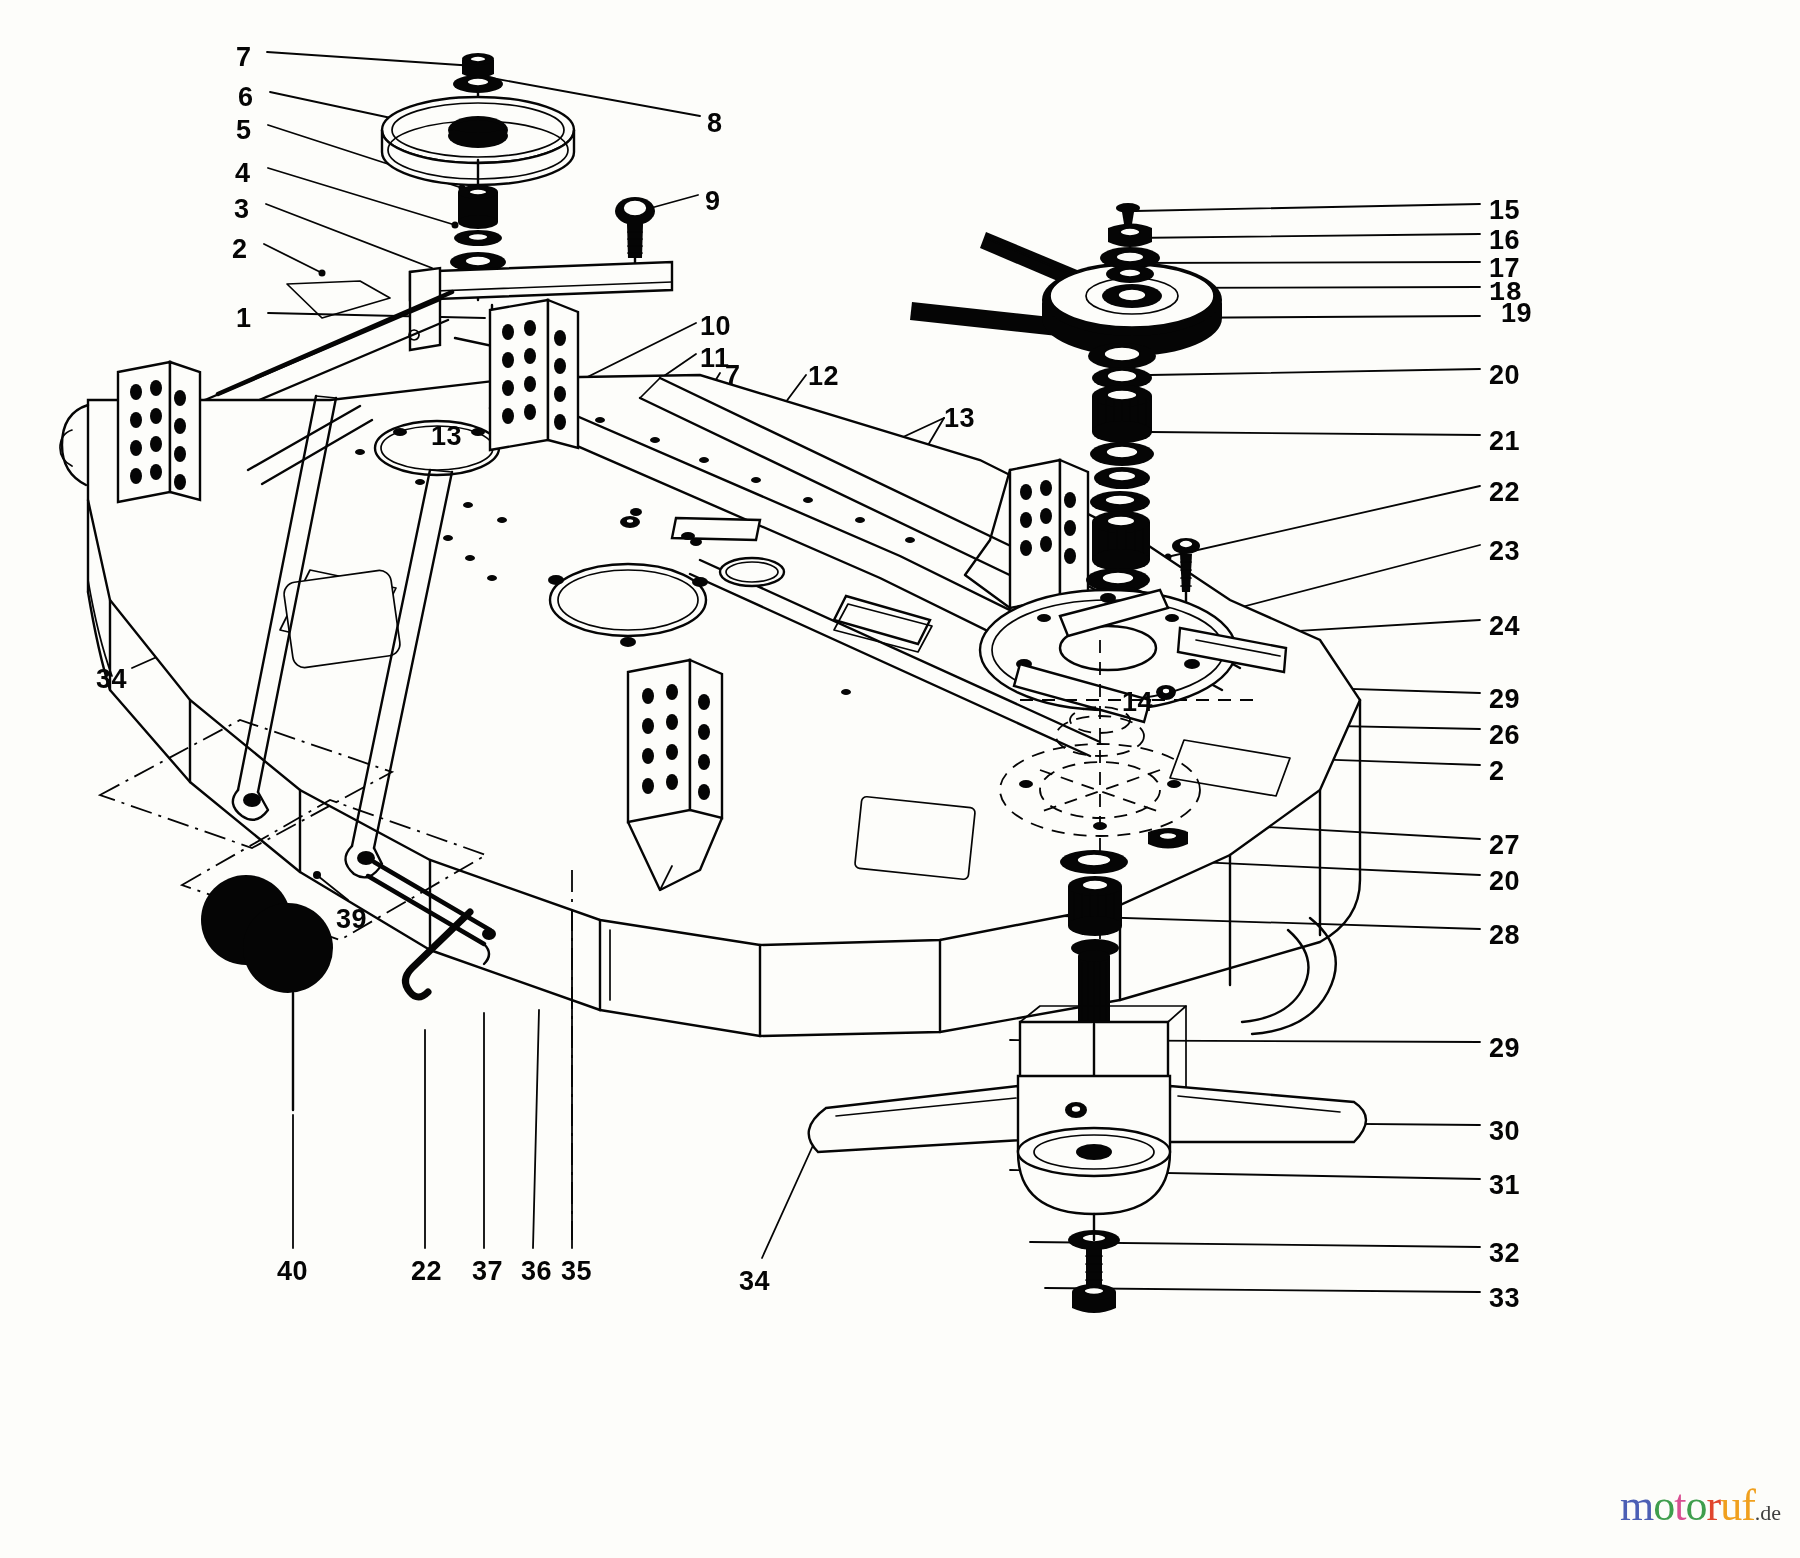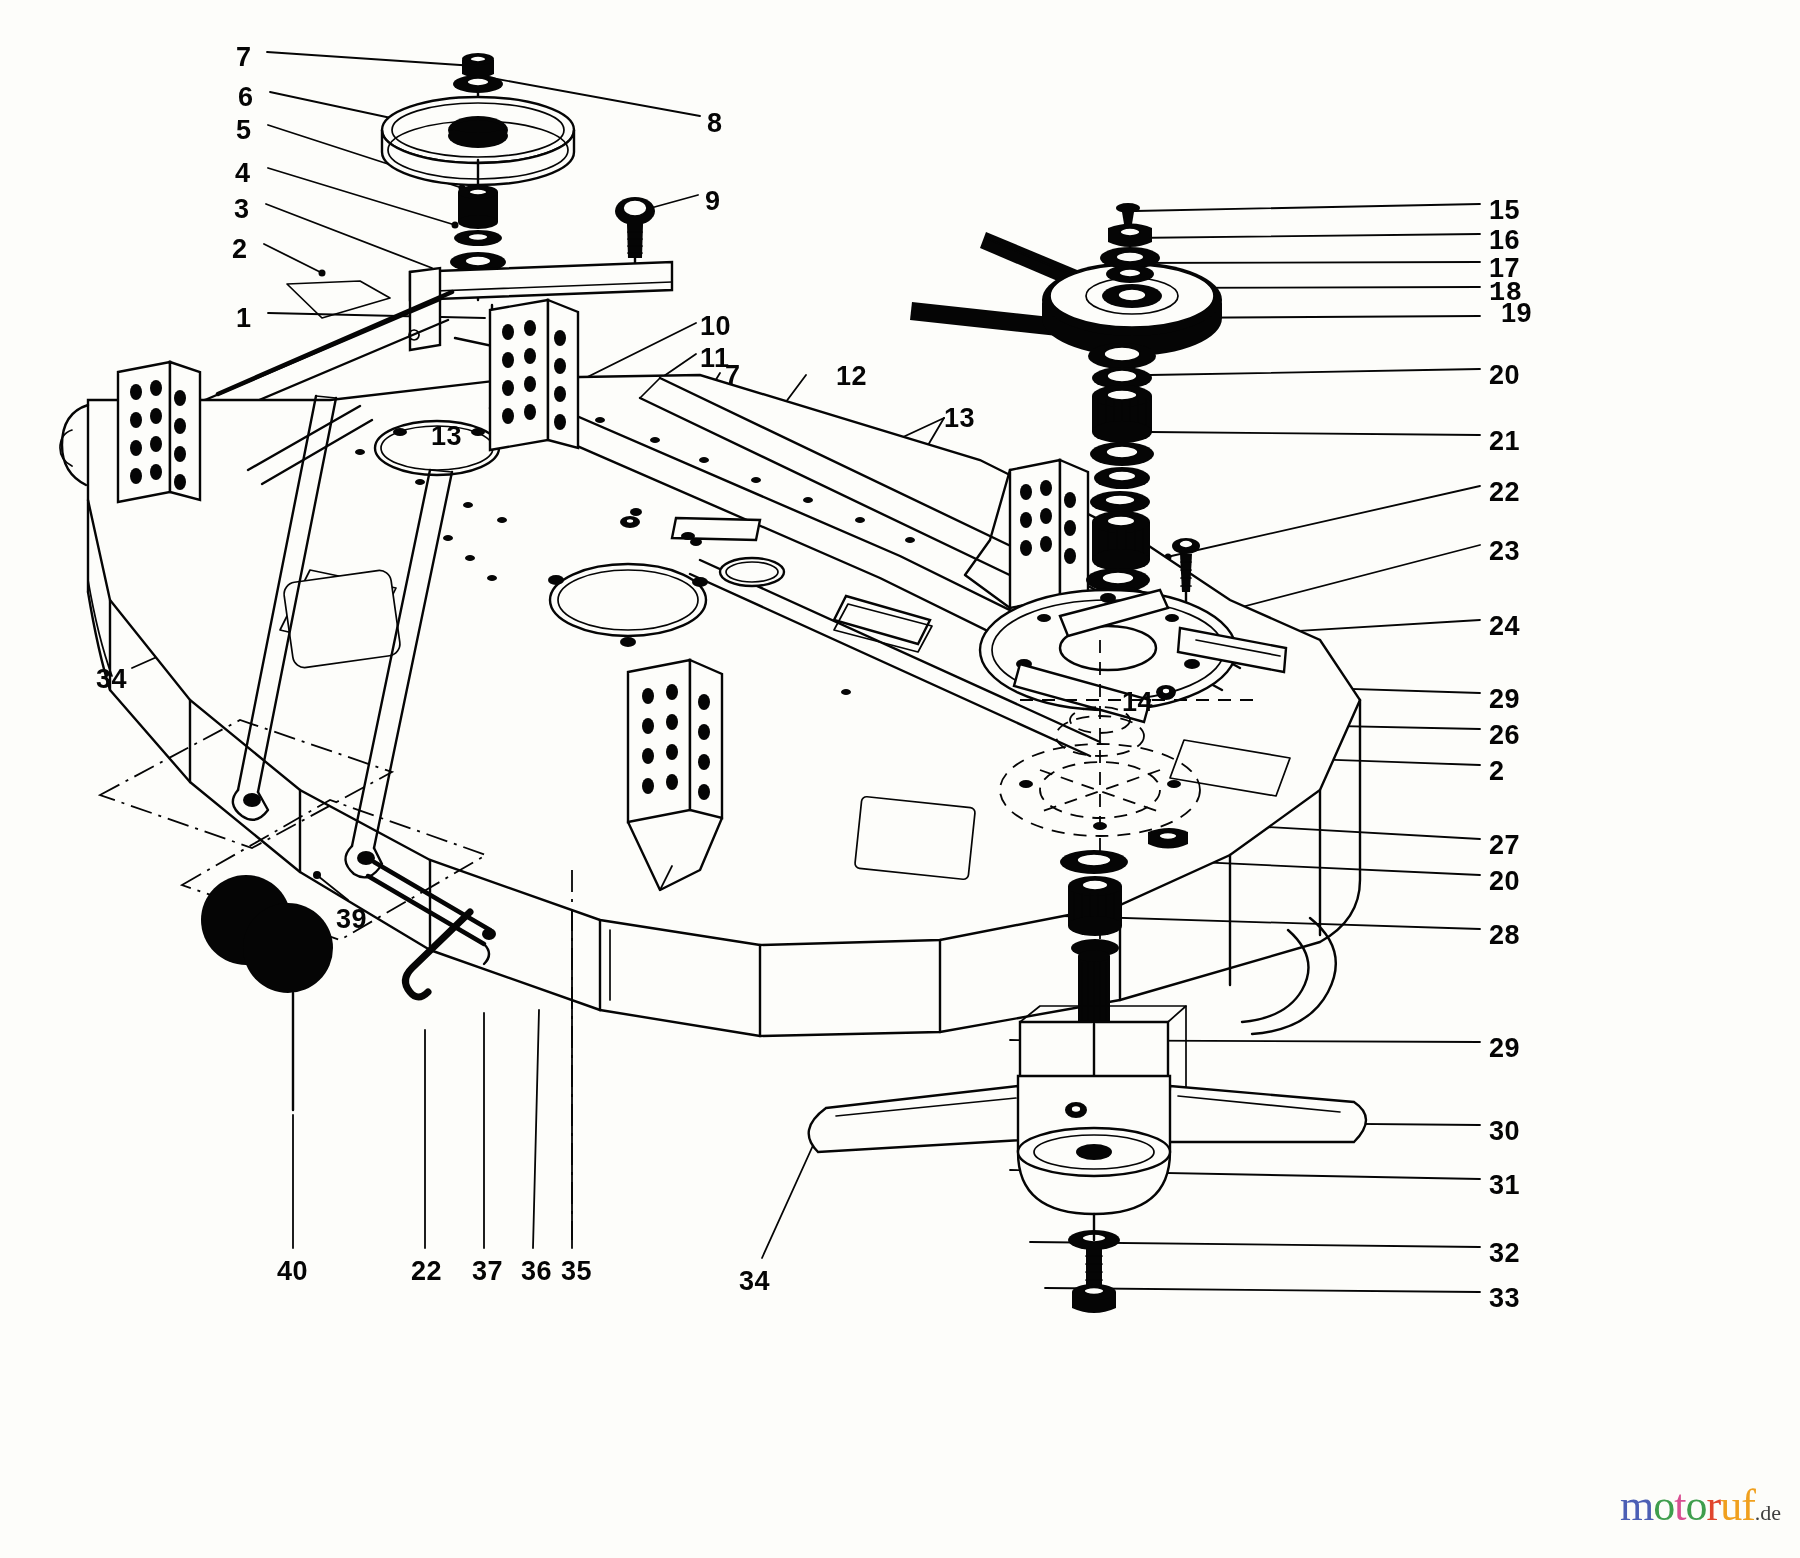--- a/index.html
+++ b/index.html
@@ -611,21 +611,21 @@
       <div class="callout" style="left: 236px; top: 117px;">5</div>
       <div class="callout" style="left: 235px; top: 160px;">4</div>
       <div class="callout" style="left: 234px; top: 196px;">3</div>
       <div class="callout" style="left: 232px; top: 236px;">2</div>
       <div class="callout" style="left: 236px; top: 305px;">1</div>
       <div class="callout" style="left: 707px; top: 110px;">8</div>
       <div class="callout" style="left: 705px; top: 188px;">9</div>
       <div class="callout" style="left: 700px; top: 313px;">10</div>
       <div class="callout" style="left: 700px; top: 345px;">11</div>
       <div class="callout" style="left: 725px; top: 362px;">7</div>
-      <div class="callout" style="left: 836px; top: 363px;">12</div>
+      <div class="callout" style="left: 808px; top: 363px;">12</div>
       <div class="callout" style="left: 431px; top: 423px;">13</div>
       <div class="callout" style="left: 944px; top: 405px;">13</div>
       <div class="callout" style="left: 1122px; top: 689px;">14</div>
       <div class="callout" style="left: 96px; top: 666px;">34</div>
       <div class="callout" style="left: 336px; top: 906px;">39</div>
       <div class="callout" style="left: 277px; top: 1258px;">40</div>
       <div class="callout" style="left: 411px; top: 1258px;">22</div>
       <div class="callout" style="left: 472px; top: 1258px;">37</div>
       <div class="callout" style="left: 521px; top: 1258px;">36</div>
       <div class="callout" style="left: 561px; top: 1258px;">35</div>

